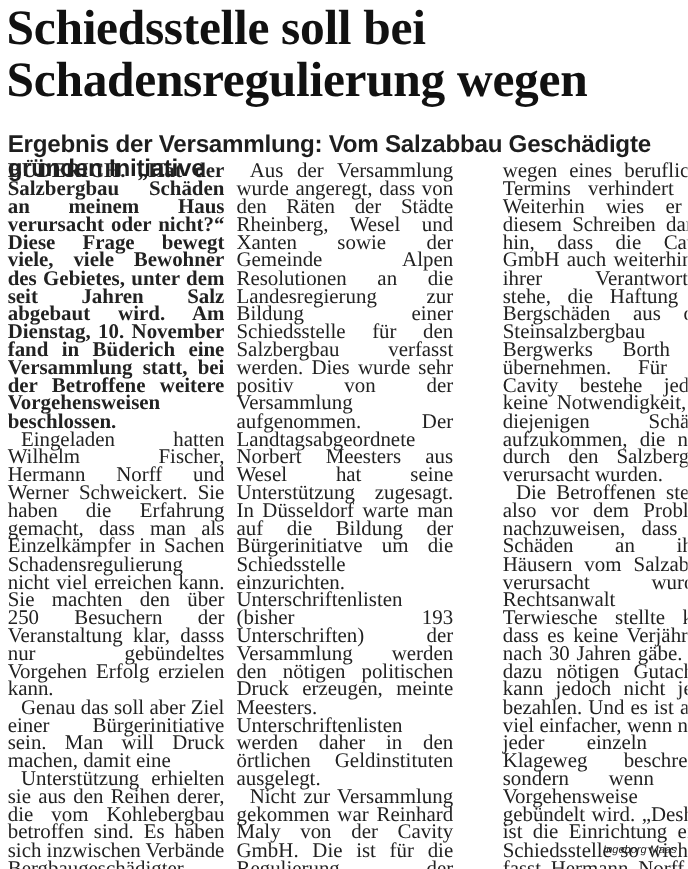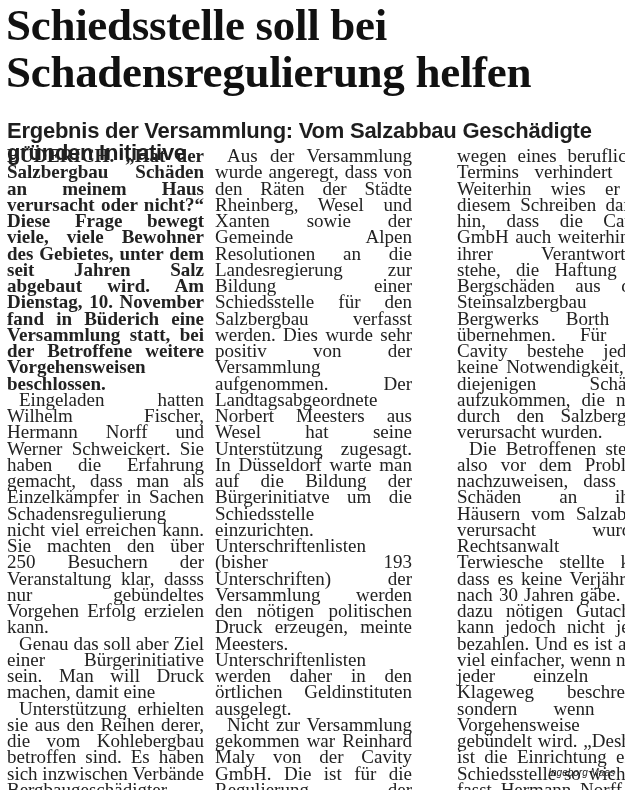--- a/index.html
+++ b/index.html
@@ -31,21 +31,21 @@
   #col3 { left: 421px; margin-left: 36px; }
   .author {
     position: absolute; right: 10px; top: 767px;
     font-family: "Liberation Sans", "DejaVu Sans", sans-serif;
     font-style: italic; font-size: 10px; color: #222;
   }
 </style>
 </head>
 <body>
 
-<h1 class="headline">Schiedsstelle soll bei Schadensregulierung helfen</h1>
+<h1 class="headline">Schiedsstelle soll bei Schadensregulierung wegen</h1>
 <h2 class="subhead">Ergebnis der Versammlung: Vom Salzabbau Geschädigte gründen Initiative</h2>
 
 <div class="col" id="col1">
   <p class="first lead"><span>BÜDERICH.</span> <span>„Hat der Salzbergbau Schäden an meinem Haus verursacht oder nicht?“ Diese Frage bewegt viele, viele Bewohner des Gebietes, unter dem seit Jahren Salz abgebaut wird. Am Dienstag, 10. November fand in Büderich eine Versammlung statt, bei der Betroffene weitere Vorgehensweisen beschlossen.</span></p>
   <p>Eingeladen hatten Wilhelm Fischer, Hermann Norff und Werner Schweickert. Sie haben die Erfahrung gemacht, dass man als Einzelkämpfer in Sachen Schadensregulierung nicht viel erreichen kann. Sie machten den über 250 Besuchern der Veranstaltung klar, dasss nur gebündeltes Vorgehen Erfolg erzielen kann.</p>
   <p>Genau das soll aber Ziel einer Bürgerinitiative sein. Man will Druck machen, damit eine</p>
   <p>Unterstützung erhielten sie aus den Reihen derer, die vom Kohlebergbau betroffen sind. Es haben sich inzwischen Verbände Bergbaugeschädigter gegründet, die mit Hilfe einer Schiedsstelle schon viel erreicht haben. Eine solche Schlichtungsstelle, die Betroffenen unabhängige Gutachter und auch Rechtsbeistände zur Seite stellt gibt es im Salzbergbau jedoch nicht.</p>
 </div>
 
 <div class="col" id="col2">

